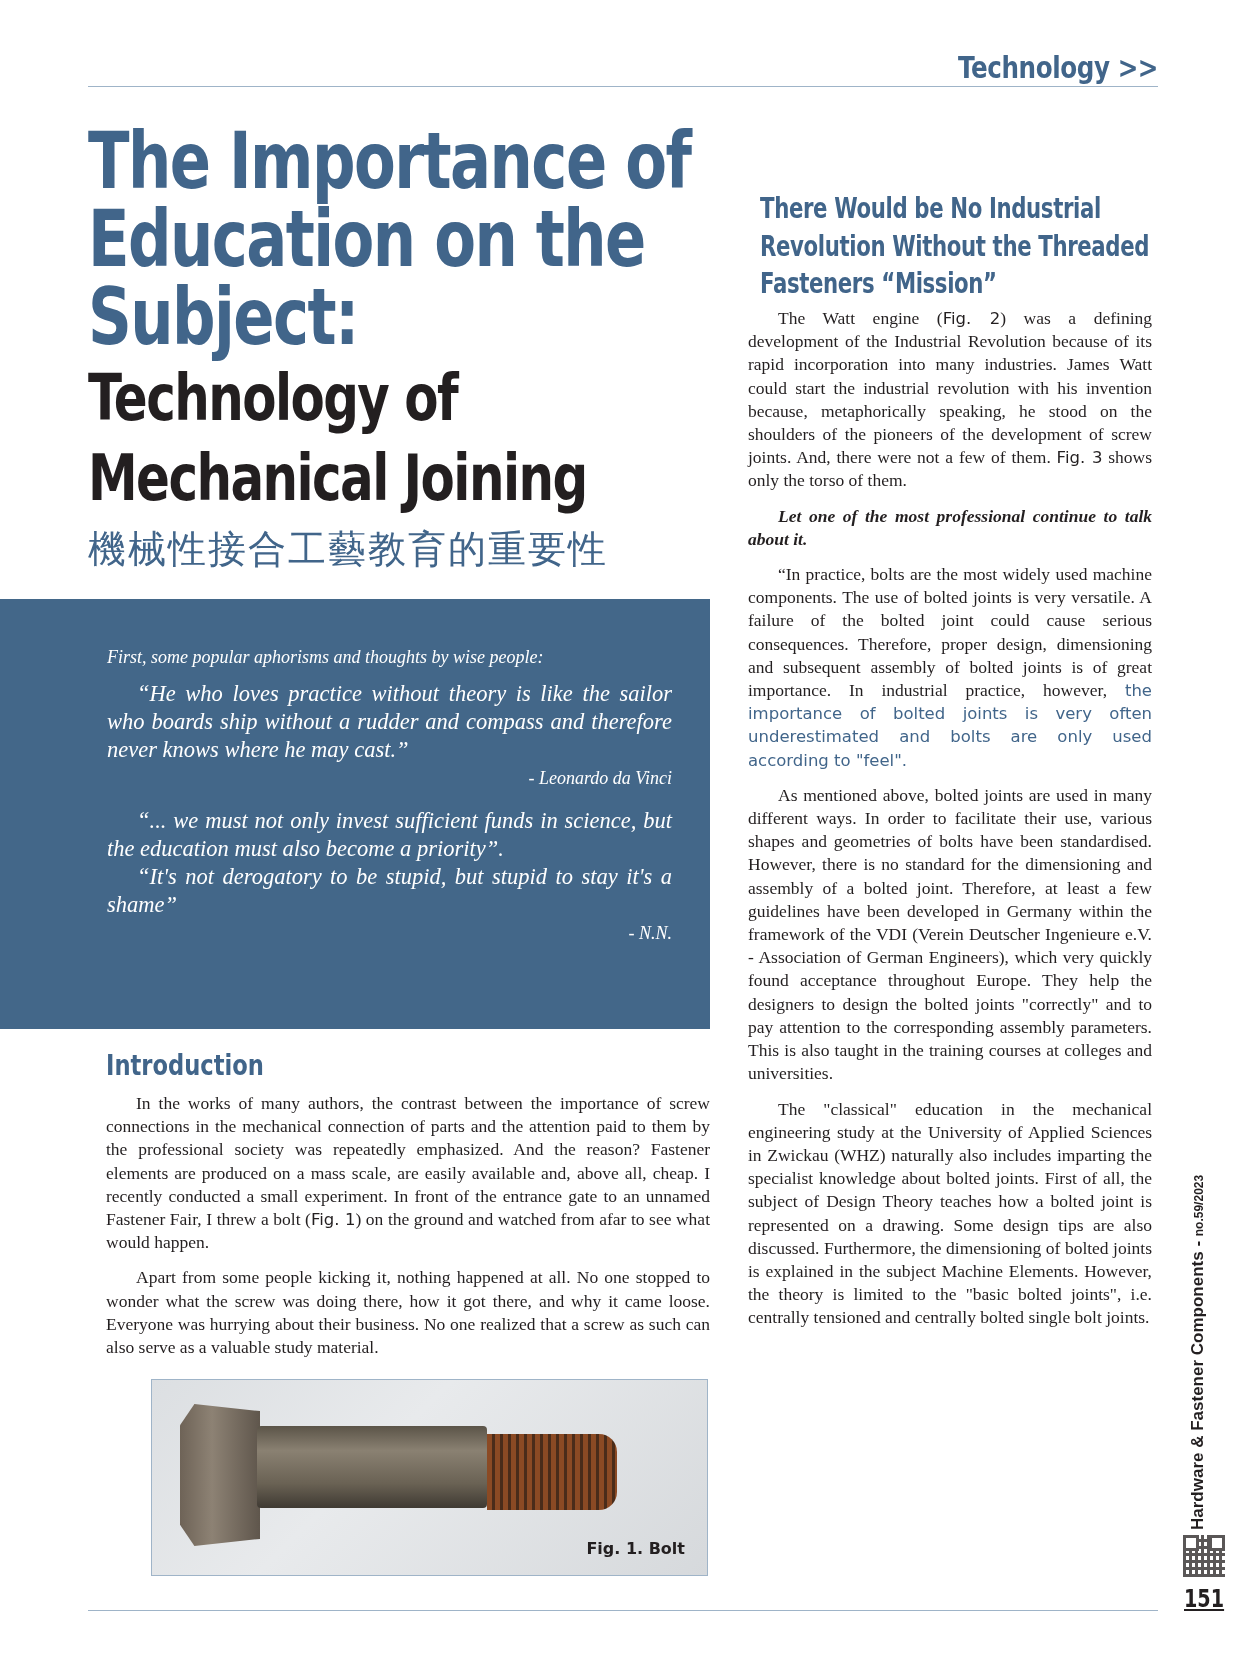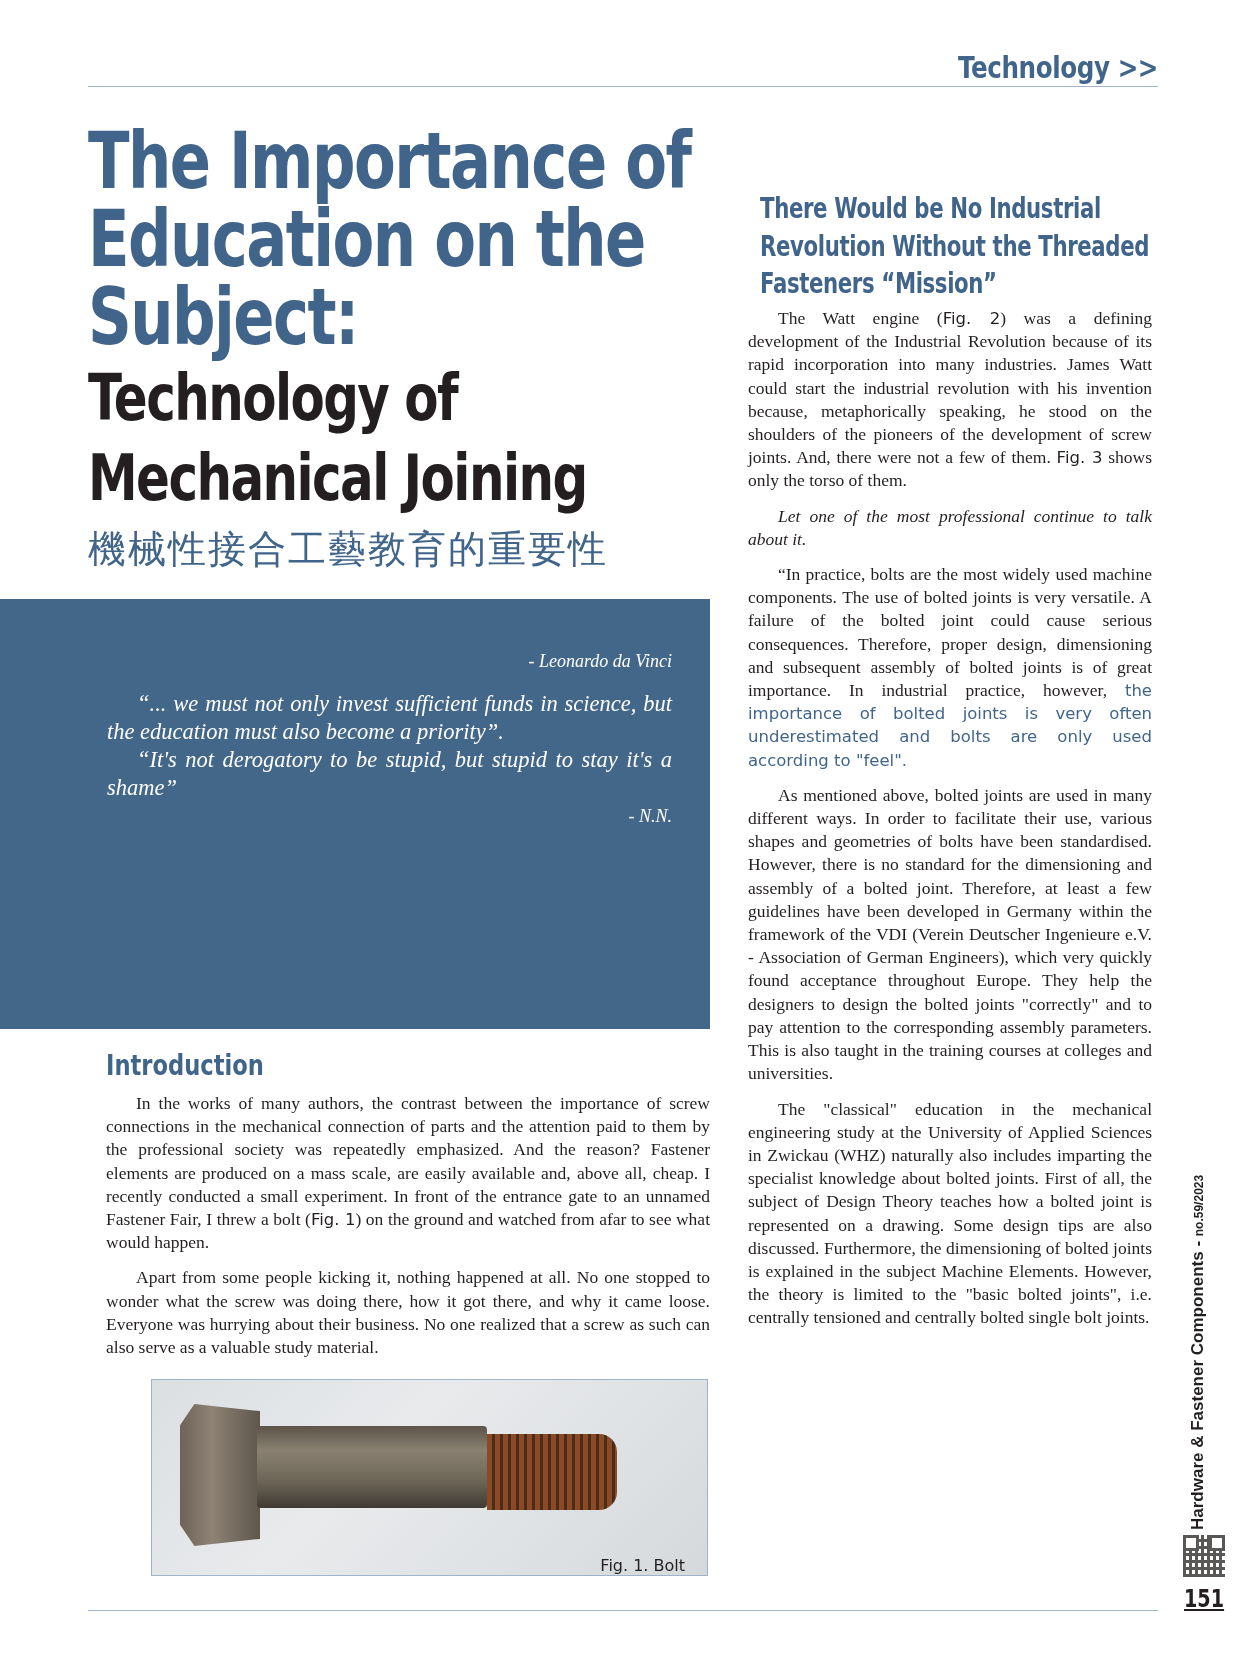--- a/index.html
+++ b/index.html
@@ -58,21 +58,21 @@
   .left-col { position: absolute; left: 106px; top: 1092px; width: 604px; }
   .right-col { position: absolute; left: 748px; top: 307px; width: 404px; }
   .right-heading {
     position: absolute; left: 760px; top: 190px; width: 560px;
     font-family: "DejaVu Sans", sans-serif; font-weight: bold; color: #41658a;
     font-size: 28px; line-height: 37.5px; letter-spacing: -0.5px;
     transform: scaleX(0.76); transform-origin: left top;
   }
   .fig-ref { font-family: "DejaVu Sans", sans-serif; font-size: 16.5px; }
   .highlight { font-family: "DejaVu Sans", sans-serif; color: #41658a; font-size: 16.5px; }
-  .bold-italic { font-weight: normal; font-style: italic; }
+  .bold-italic { font-weight: bold; font-style: italic; }
 
   .figure {
     position: absolute; left: 151px; top: 1379px; width: 555px; height: 195px;
     background: linear-gradient(135deg, #dcdfe2 0%, #e8eaec 40%, #d6d9dc 100%);
     border: 1.5px solid #9fb4c8; overflow: hidden;
   }
   .bolt-head {
     position: absolute; left: 28px; top: 24px; width: 80px; height: 142px;
     background: linear-gradient(90deg, #6e6357 0%, #8d8274 40%, #5f564c 100%);
     clip-path: polygon(18% 0, 100% 5%, 100% 95%, 18% 100%, 0 85%, 0 15%);
@@ -81,22 +81,22 @@
     position: absolute; left: 105px; top: 46px; width: 230px; height: 82px;
     background: linear-gradient(180deg, #5b5448 0%, #8a8172 30%, #6a6254 70%, #3f3a33 100%);
     border-radius: 4px;
   }
   .bolt-thread {
     position: absolute; left: 335px; top: 54px; width: 130px; height: 76px;
     background: repeating-linear-gradient(90deg, #8b4a24 0 5px, #4a2c1a 5px 8px);
     border-radius: 0 18px 18px 0;
   }
   .fig-caption {
-    position: absolute; right: 22px; bottom: 0;
-    font-family: "DejaVu Sans", sans-serif; font-weight: normal; font-size: 16px; color: #231f20; margin-left: 24px;
+    position: absolute; right: 22px; bottom: 17px;
+    font-family: "DejaVu Sans", sans-serif; font-weight: bold; font-size: 16px; color: #231f20; margin-left: 24px;
   }
   .side-text {
     position: absolute; left: 1188px; top: 1530px;
     transform: rotate(-90deg); transform-origin: left top;
     font-family: "Liberation Sans", sans-serif; font-weight: bold;
     font-size: 17px; white-space: nowrap; color: #231f20;
   }
   .side-text .issue { font-size: 12px; }
   .qr {
     position: absolute; left: 1183px; top: 1535px; width: 42px; height: 42px;
@@ -126,20 +126,22 @@
 <div class="title-block">
   <div class="title-blue">The Importance of</div>
   <div class="title-blue">Education on the</div>
   <div class="title-blue">Subject:</div>
   <div class="title-black">Technology of</div>
   <div class="title-black">Mechanical Joining</div>
   <div class="title-cn">機械性接合工藝教育的重要性</div>
 </div>
 
 <div class="quote-box">
+  <div class="quote-intro">First, some popular aphorisms and thoughts by wise people:</div>
+  <div class="quote-text">“He who loves practice without theory is like the sailor who boards ship without a rudder and compass and therefore never knows where he may cast.”</div>
   <div class="quote-author">- Leonardo da Vinci</div>
   <div class="quote-text">“... we must not only invest sufficient funds in science, but the education must also become a priority”.</div>
   <div class="quote-text">“It's not derogatory to be stupid, but stupid to stay it's a shame”</div>
   <div class="quote-author">- N.N.</div>
 </div>
 
 <div class="intro-heading">Introduction</div>
 <div class="left-col body-text">
   <p><span>In the works of many authors, the contrast between the importance of screw connections in the mechanical connection of parts and the attention paid to them by the professional society was repeatedly emphasized. And the reason? Fastener elements are produced on a mass scale, are easily available and, above all, cheap. I recently conducted a small experiment. In front of the entrance gate to an unnamed Fastener Fair, I threw a bolt (</span><span class="fig-ref">Fig. 1</span><span>) on the ground and watched from afar to see what would happen.</span></p>
   <p>Apart from some people kicking it, nothing happened at all. No one stopped to wonder what the screw was doing there, how it got there, and why it came loose. Everyone was hurrying about their business. No one realized that a screw as such can also serve as a valuable study material.</p>

